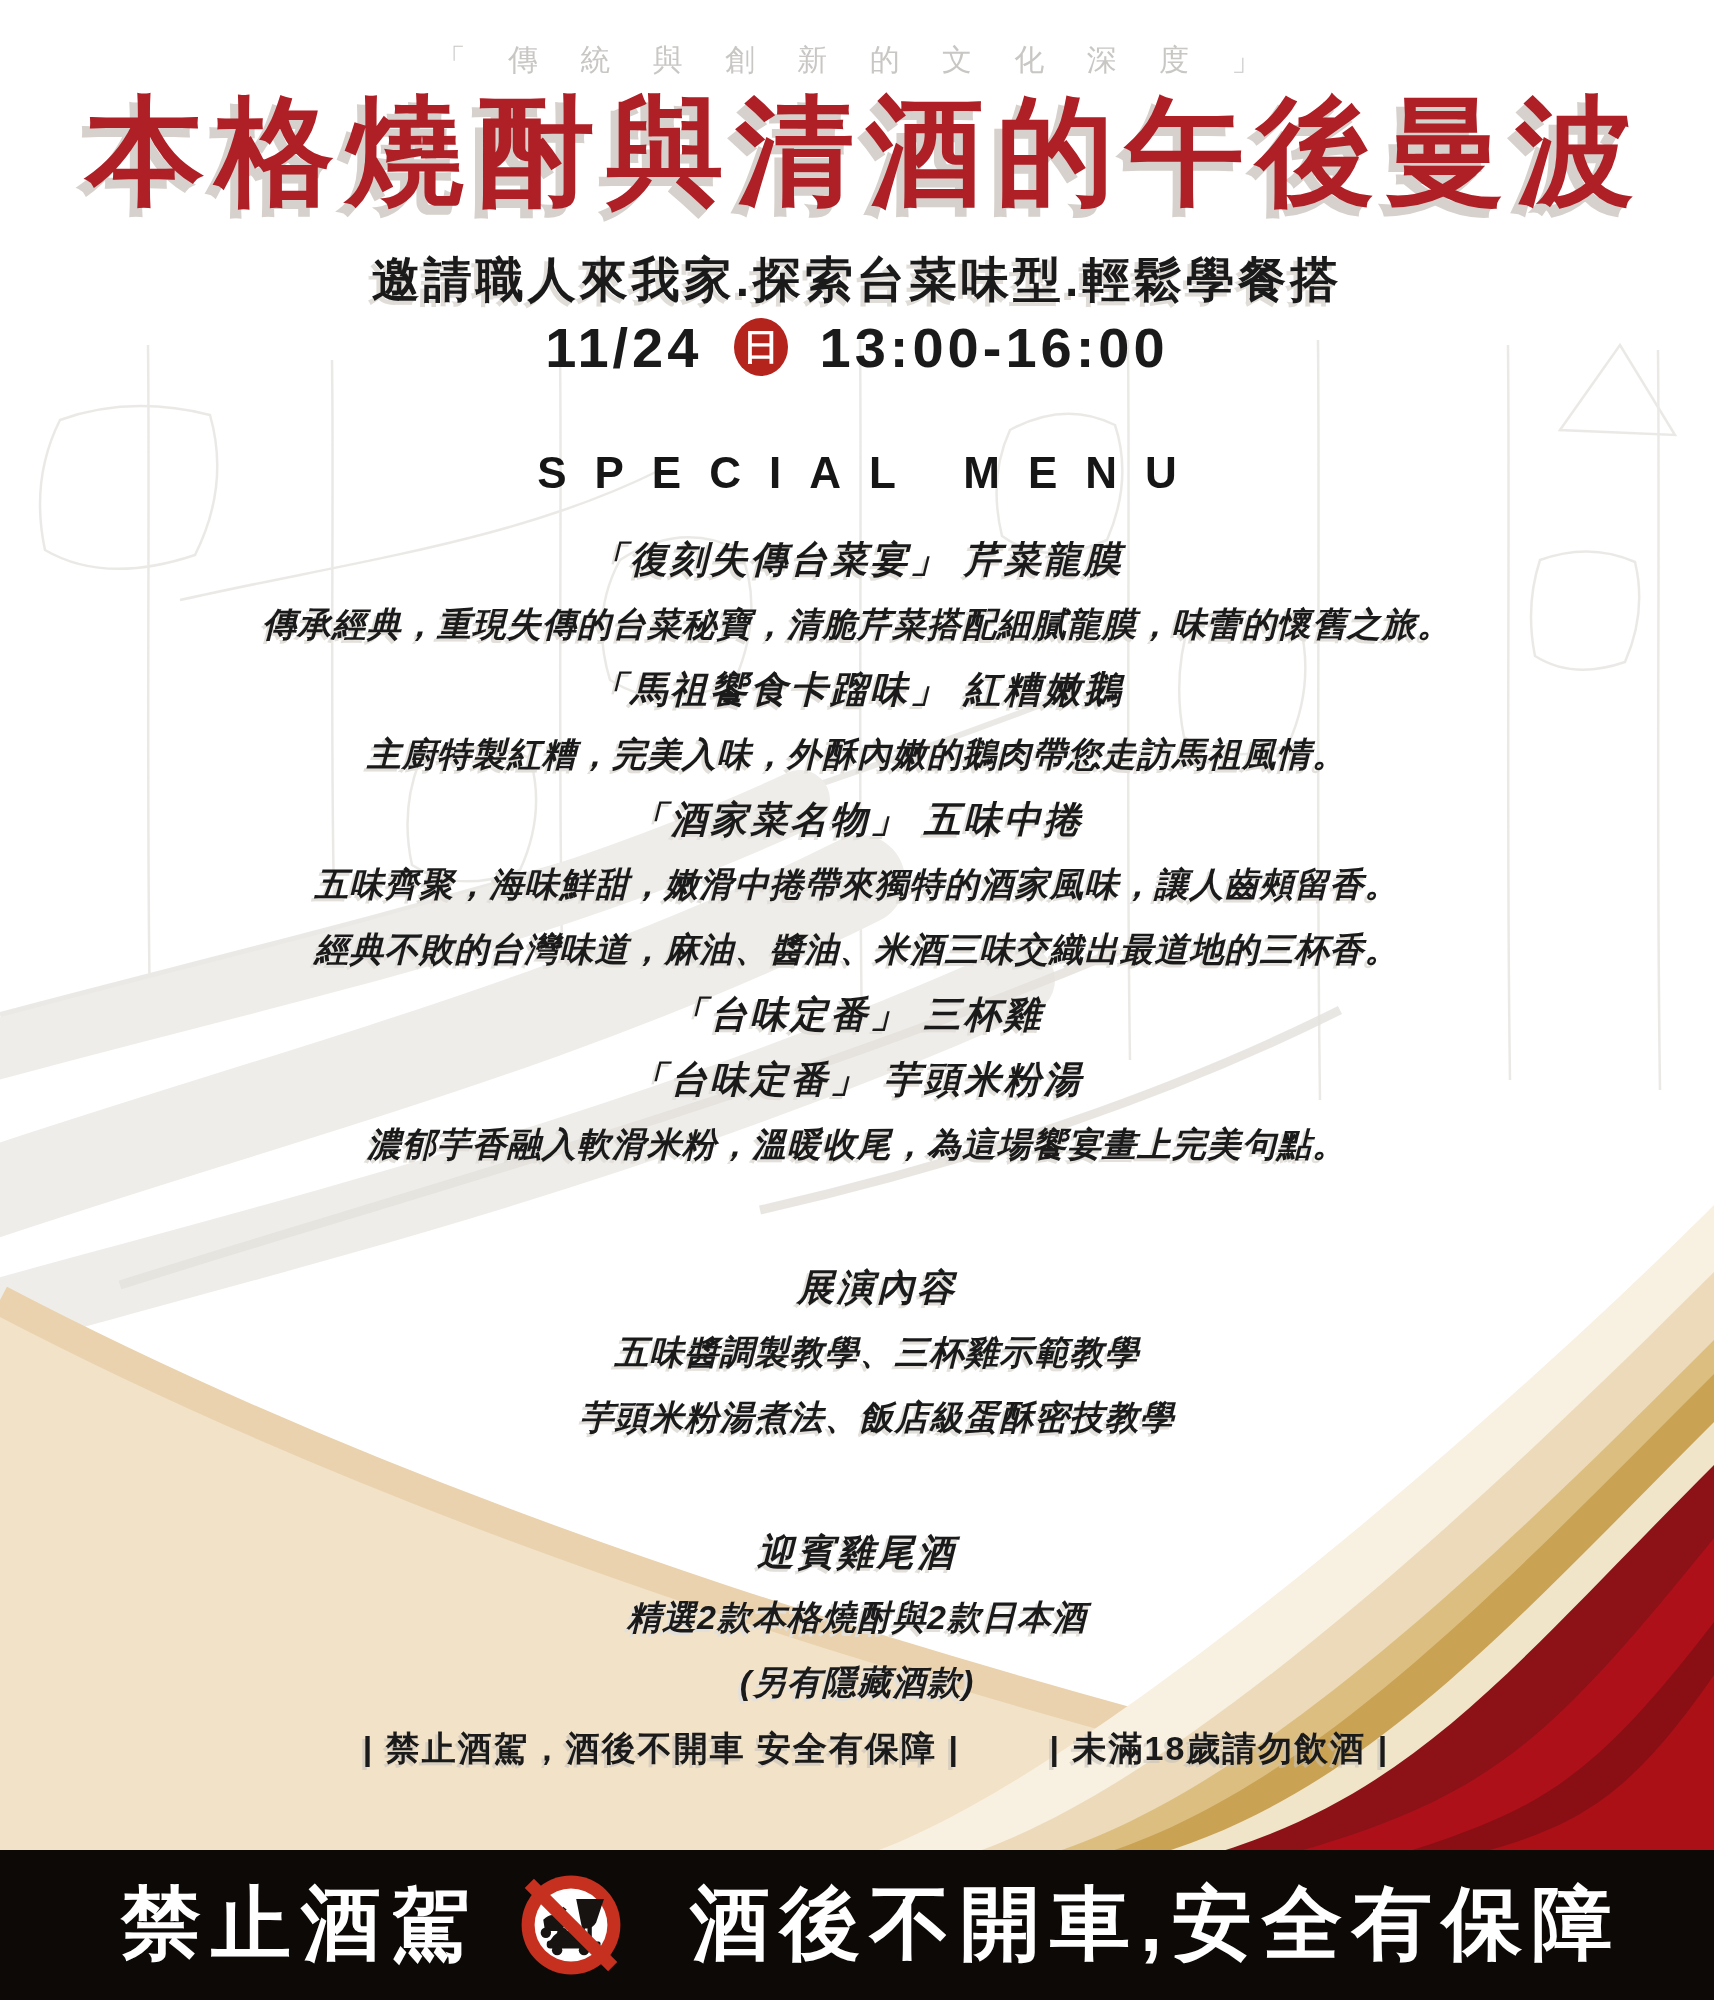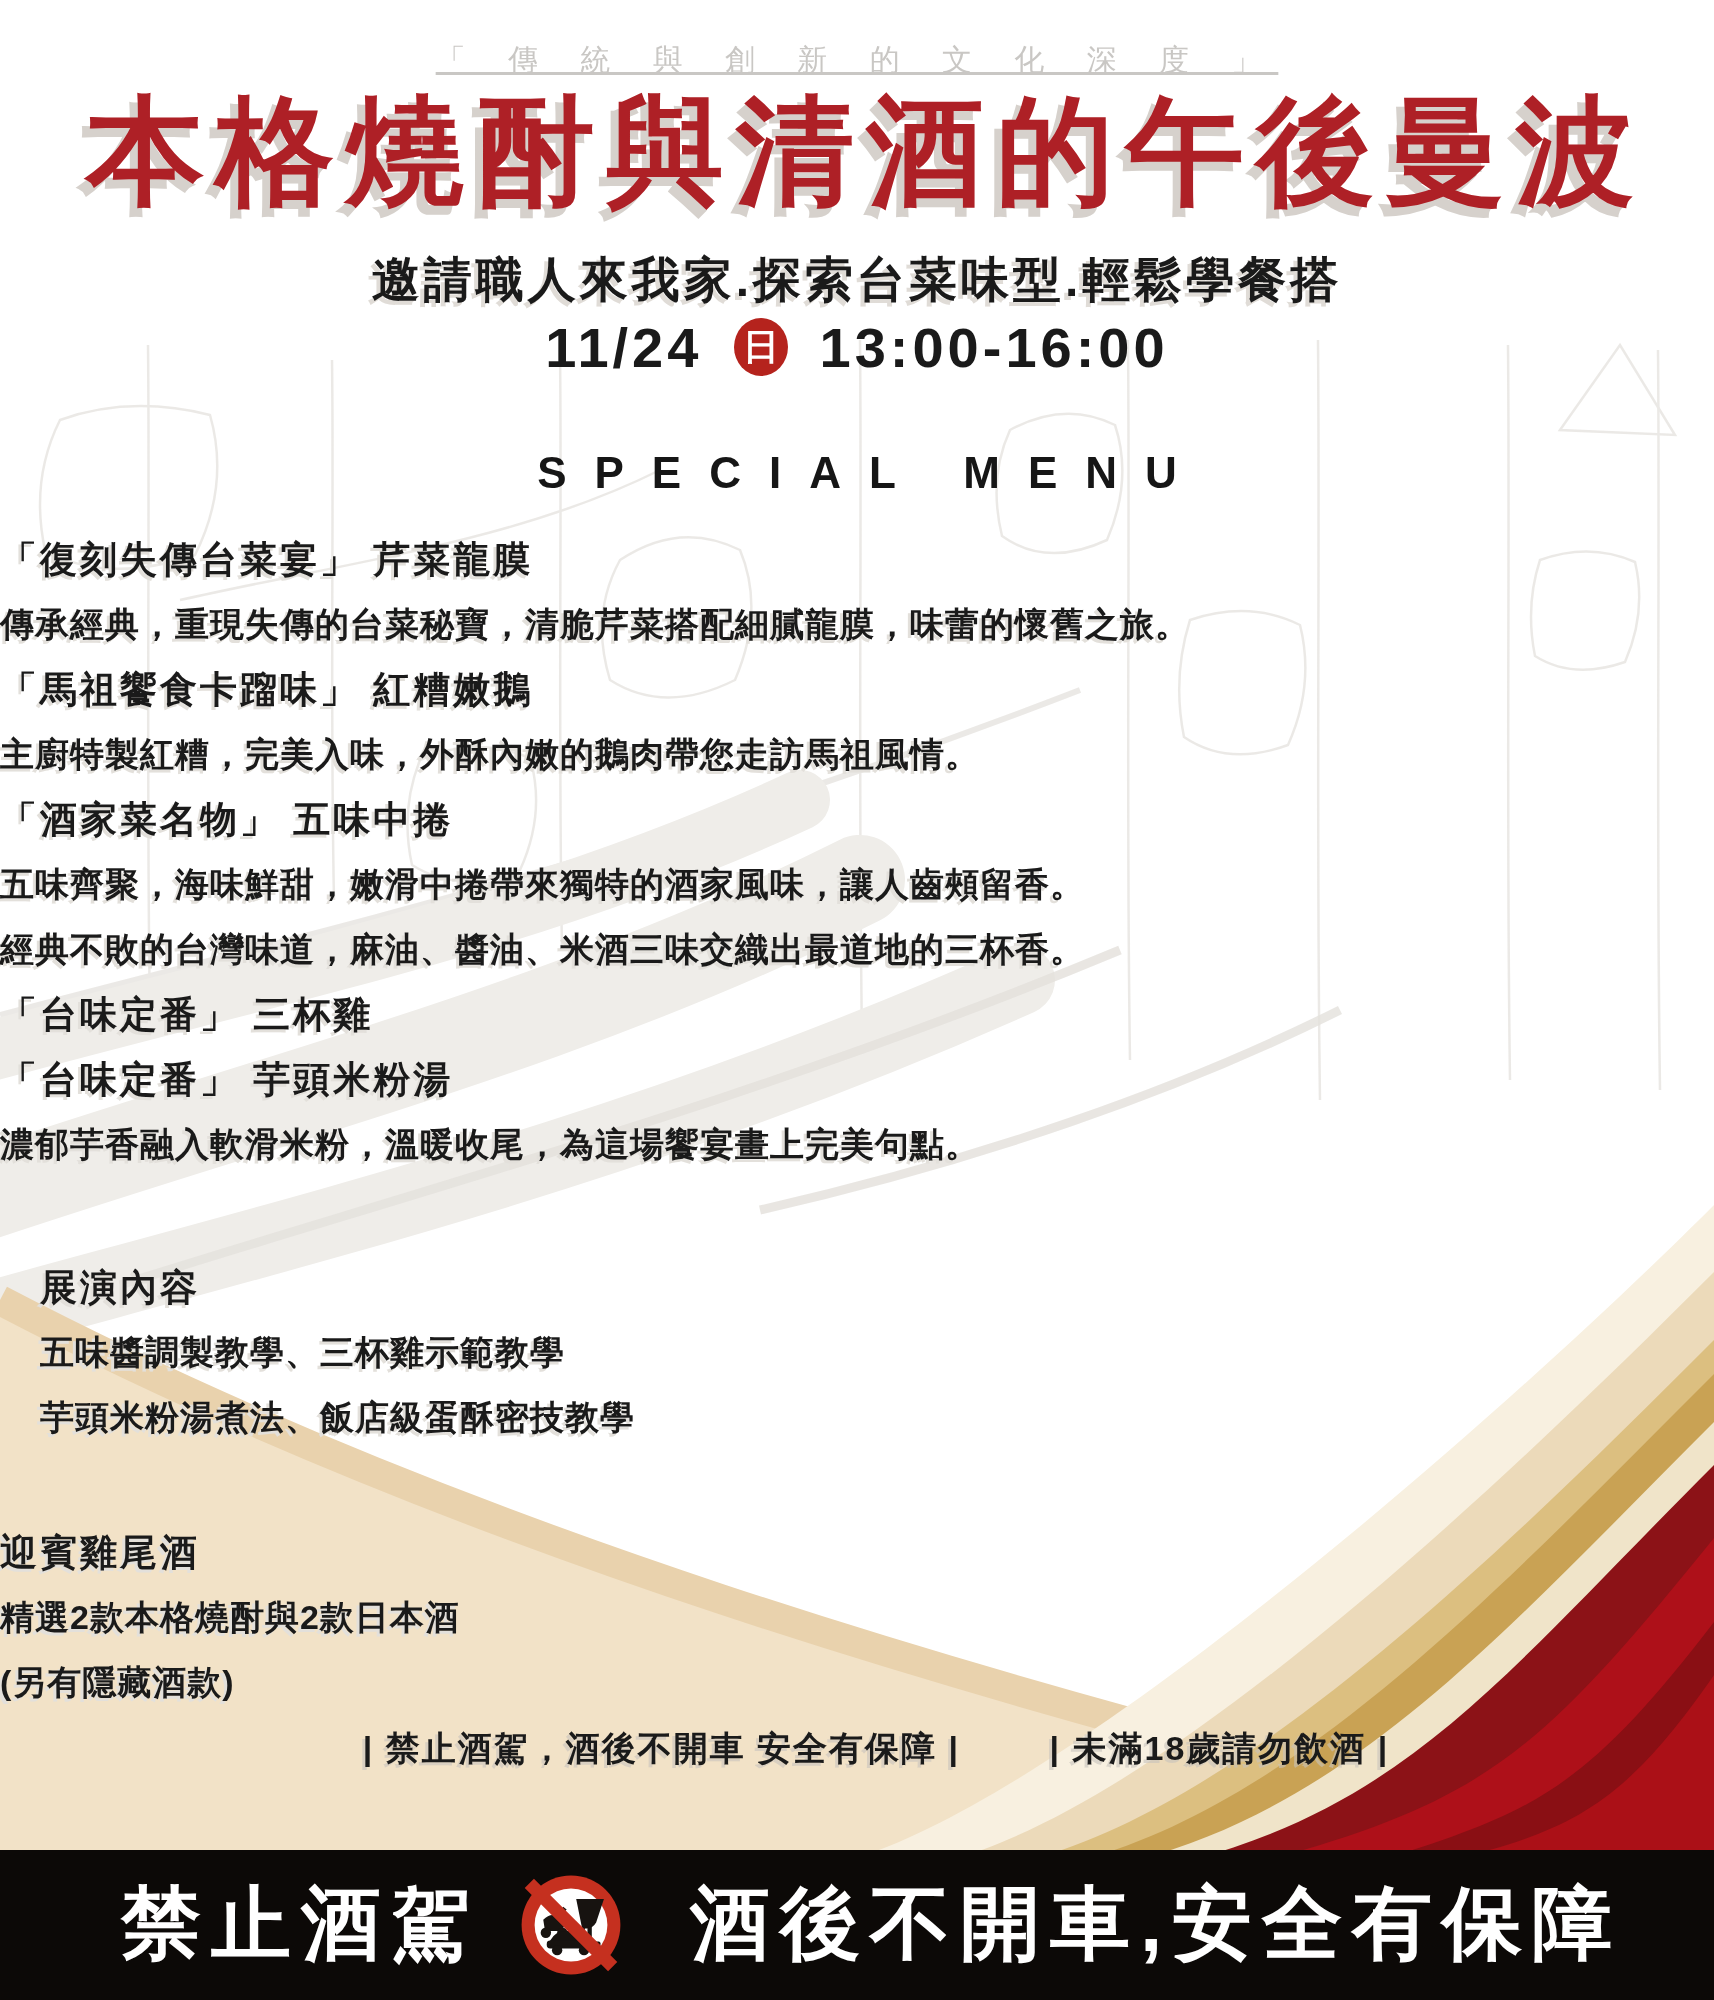--- a/index.html
+++ b/index.html
@@ -14,21 +14,20 @@
   }
   .bg{position:absolute;left:0;top:0;z-index:0;}
   .abs{position:absolute;left:0;right:0;text-align:center;z-index:2;}
 
   .tagline{
     top:40px;
     font-size:30px;
     letter-spacing:17px;
     color:#c9c7c4;
     font-weight:400;
-    text-decoration:underline;
   }
   .title{
     top:86px;
     margin:0;
     font-size:118px;
     line-height:130px;
     font-weight:700;
     letter-spacing:12px;
     color:#ae2026;
     text-shadow:-8px 9px 0 #d6d1cc;
@@ -66,24 +65,25 @@
     top:448px;
     font-size:44px;
     font-weight:700;
     letter-spacing:28px;
     text-indent:28px;
     color:#161616;
   }
   .line-list{position:absolute;left:0;right:0;z-index:2;}
   .line-list .ln{
     height:65px;line-height:65px;
-    text-align:left;
+    text-align:center;
     font-weight:900;
     white-space:nowrap;
     text-shadow:-3px 3px 0 #e3e0db;
+    font-style:italic;
   }
   .ln.t{font-size:37px;letter-spacing:3px;}
   .ln.d{font-size:34px;letter-spacing:1px;}
   .menu-list{top:527px;}
   .program-list{top:1255px;padding-left:40px;}
   .cocktail-list{top:1520px;}
   .warnings{
     top:1726px;
     font-size:34px;
     font-weight:900;

